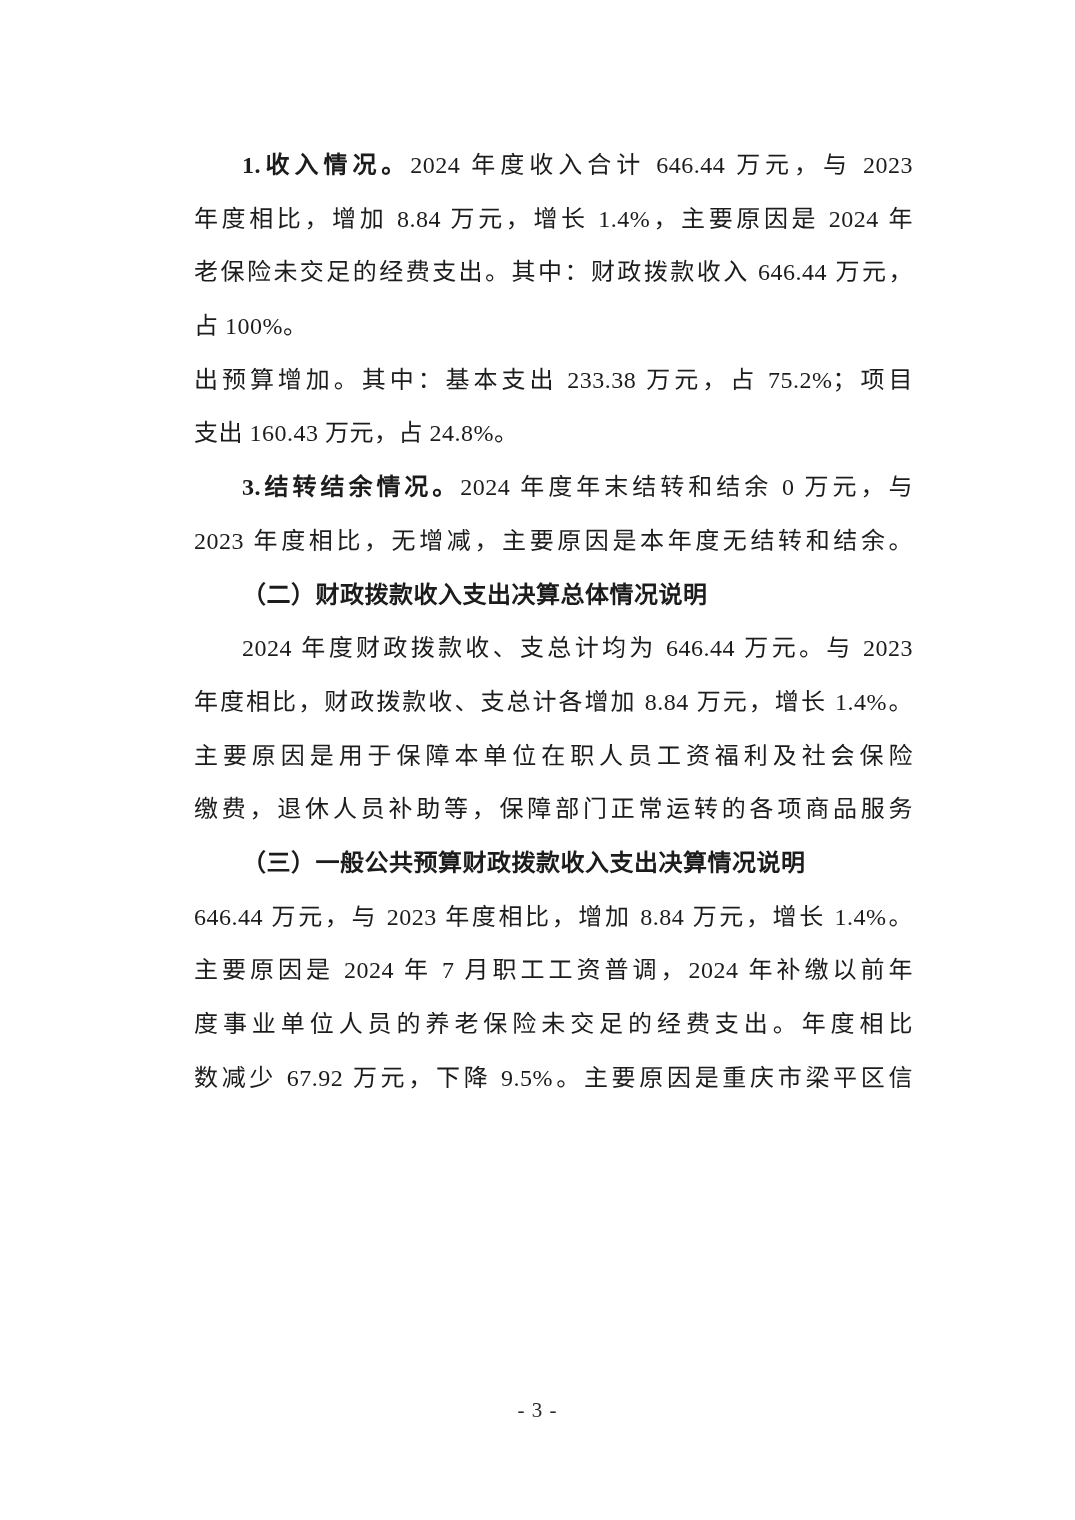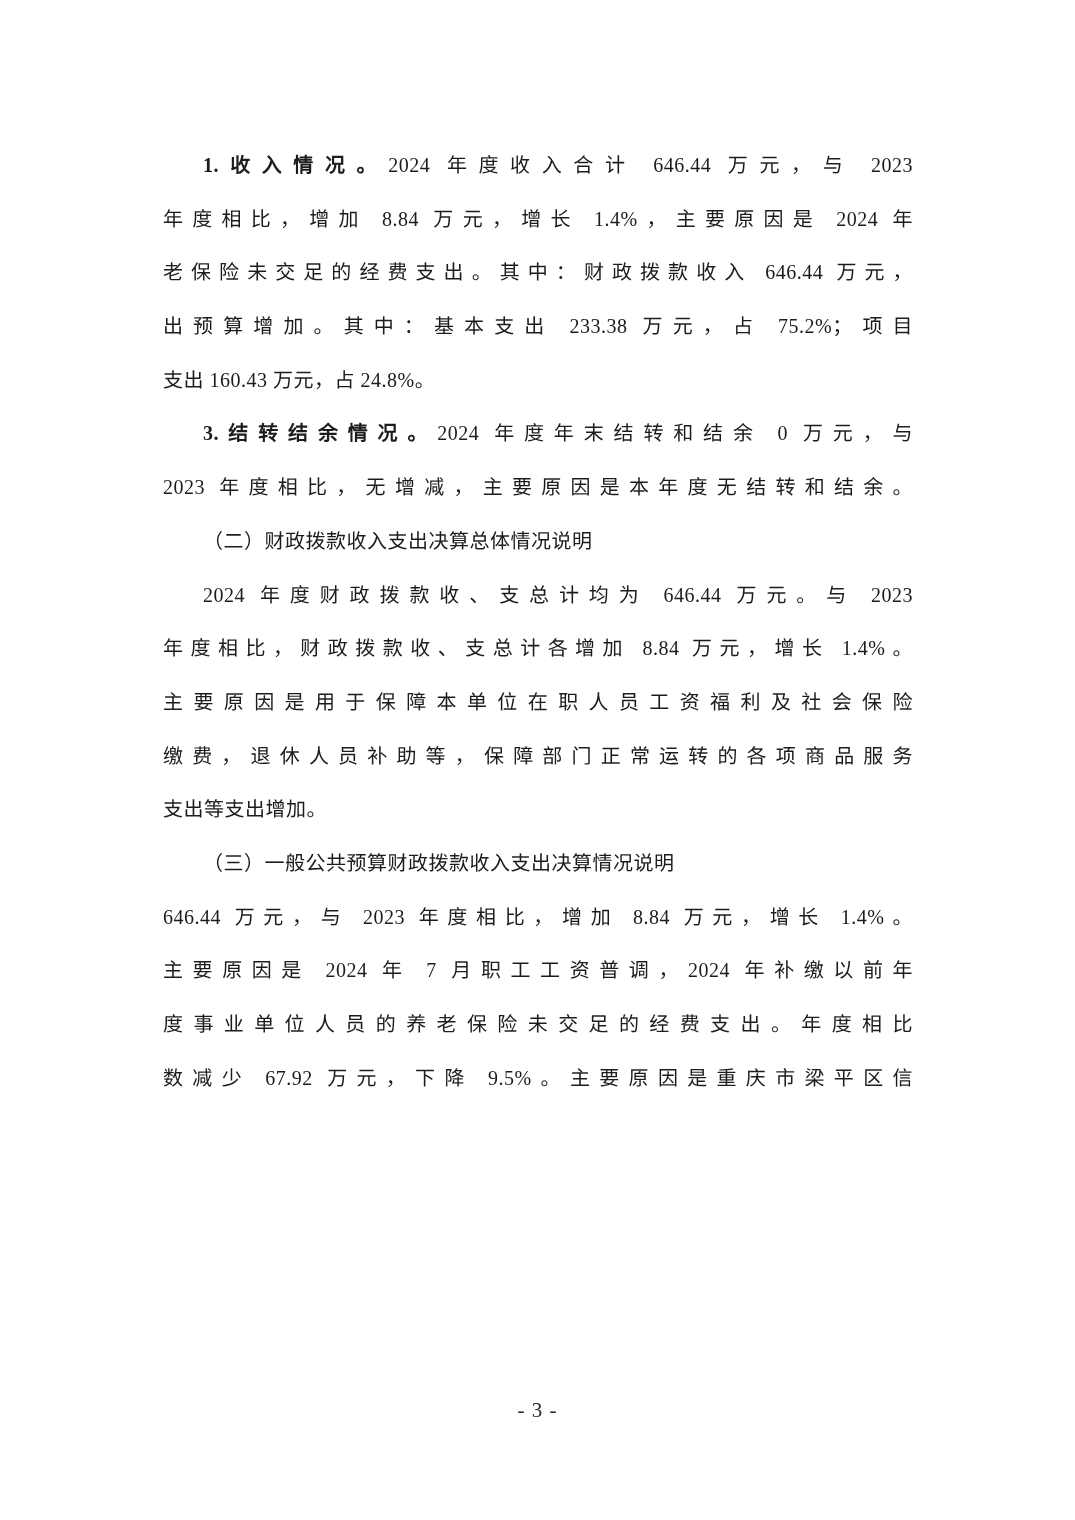--- a/index.html
+++ b/index.html
@@ -19,33 +19,34 @@
   }
   .content {
     position: absolute;
     left: 163px;
     top: 139px;
     width: 750px;
   }
   .line {
     height: 53.7px;
     line-height: 53.7px;
-    font-size: 20px;
+    font-size: 24px;
     overflow: hidden;
     text-align: justify;
     letter-spacing: 0.5px;
+    margin-left: 31px;
   }
   .fill {
     text-align-last: justify;
   }
   .indent {
     text-indent: 2em;
   }
   .heading {
-    font-weight: normal;
+    font-weight: bold;
   }
   .lead {
     font-weight: bold;
   }
   .footer {
     position: absolute;
     left: 0;
     top: 1398px;
     width: 100%;
     text-align: center;
@@ -56,34 +57,34 @@
 </style>
 </head>
 <body>
 
 <div class="page">
   <div class="content">
 
     <div class="line fill indent"><span class="lead">1.收入情况。</span><span>2024 年度收入合计 646.44 万元，与 2023</span></div>
     <div class="line fill"><span>年度相比，增加 8.84 万元，增长 1.4%，主要原因是 2024 年</span></div>
     <div class="line fill"><span>老保险未交足的经费支出。其中：财政拨款收入 646.44 万元，</span></div>
+    <div class="line"><span>占 100%。</span></div>
 
     <div class="line fill"><span>出预算增加。其中：基本支出 233.38 万元，占 75.2%；项目</span></div>
     <div class="line"><span>支出 160.43 万元，占 24.8%。</span></div>
 
     <div class="line fill indent"><span class="lead">3.结转结余情况。</span><span>2024 年度年末结转和结余 0 万元，与</span></div>
     <div class="line fill"><span>2023 年度相比，无增减，主要原因是本年度无结转和结余。</span></div>
 
     <div class="line heading indent"><span>（二）财政拨款收入支出决算总体情况说明</span></div>
 
     <div class="line fill indent"><span>2024 年度财政拨款收、支总计均为 646.44 万元。与 2023</span></div>
     <div class="line fill"><span>年度相比，财政拨款收、支总计各增加 8.84 万元，增长 1.4%。</span></div>
     <div class="line fill"><span>主要原因是用于保障本单位在职人员工资福利及社会保险</span></div>
     <div class="line fill"><span>缴费，退休人员补助等，保障部门正常运转的各项商品服务</span></div>
-    <div class="line"><span>支出等支出增加。</span></div>
 
     <div class="line heading indent"><span>（三）一般公共预算财政拨款收入支出决算情况说明</span></div>
 
     <div class="line fill"><span>646.44 万元，与 2023 年度相比，增加 8.84 万元，增长 1.4%。</span></div>
     <div class="line fill"><span>主要原因是 2024 年 7 月职工工资普调，2024 年补缴以前年</span></div>
     <div class="line fill"><span>度事业单位人员的养老保险未交足的经费支出。年度相比</span></div>
     <div class="line fill"><span>数减少 67.92 万元，下降 9.5%。主要原因是重庆市梁平区信</span></div>
 
   </div>
 

